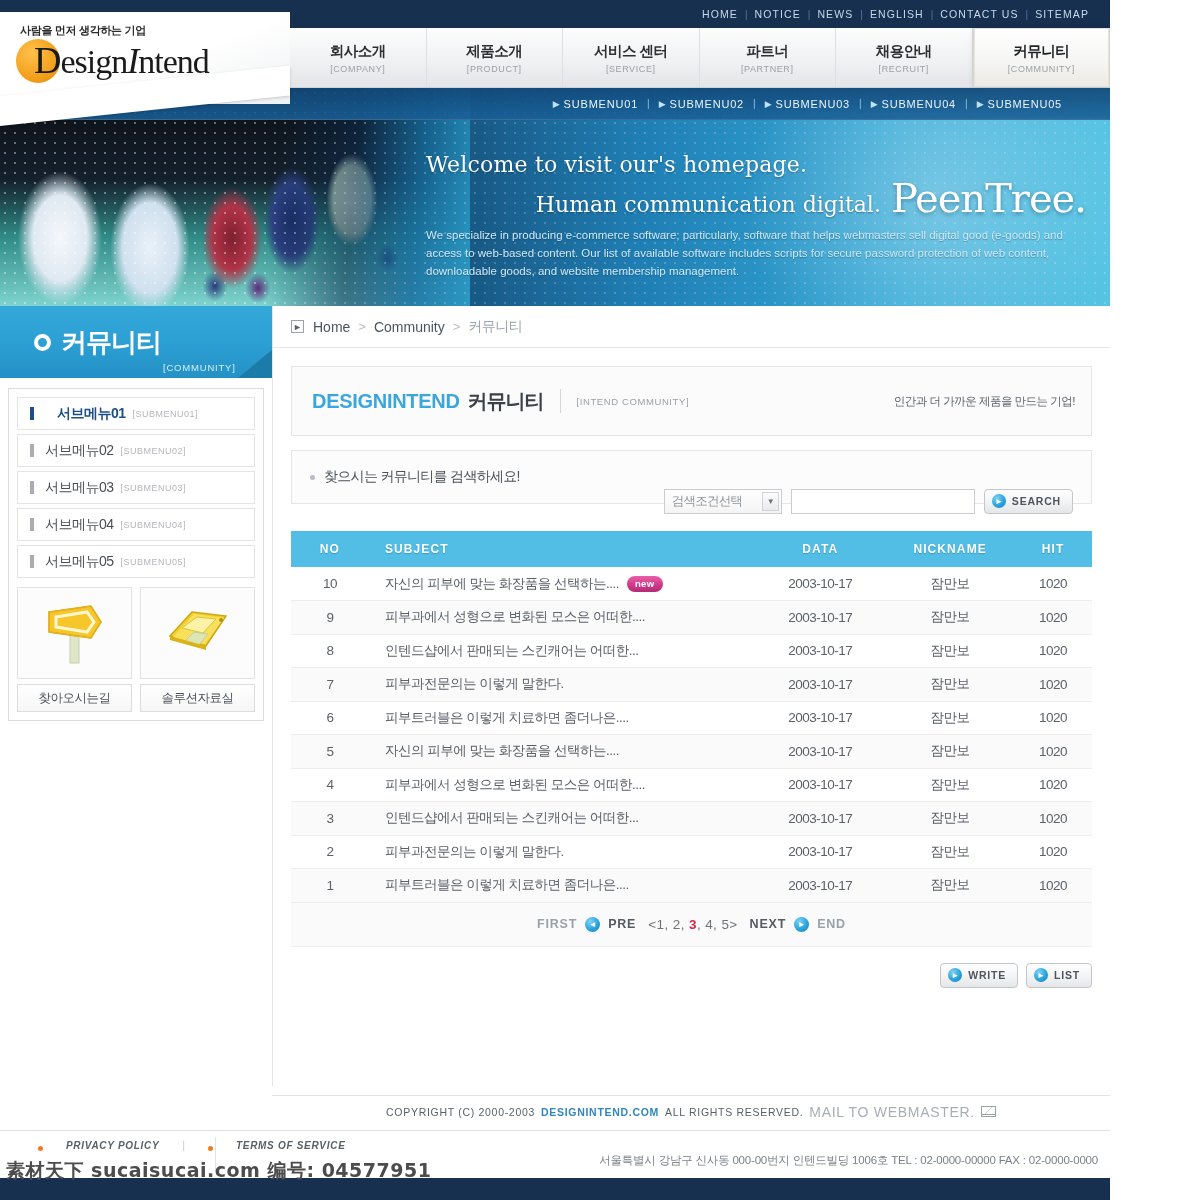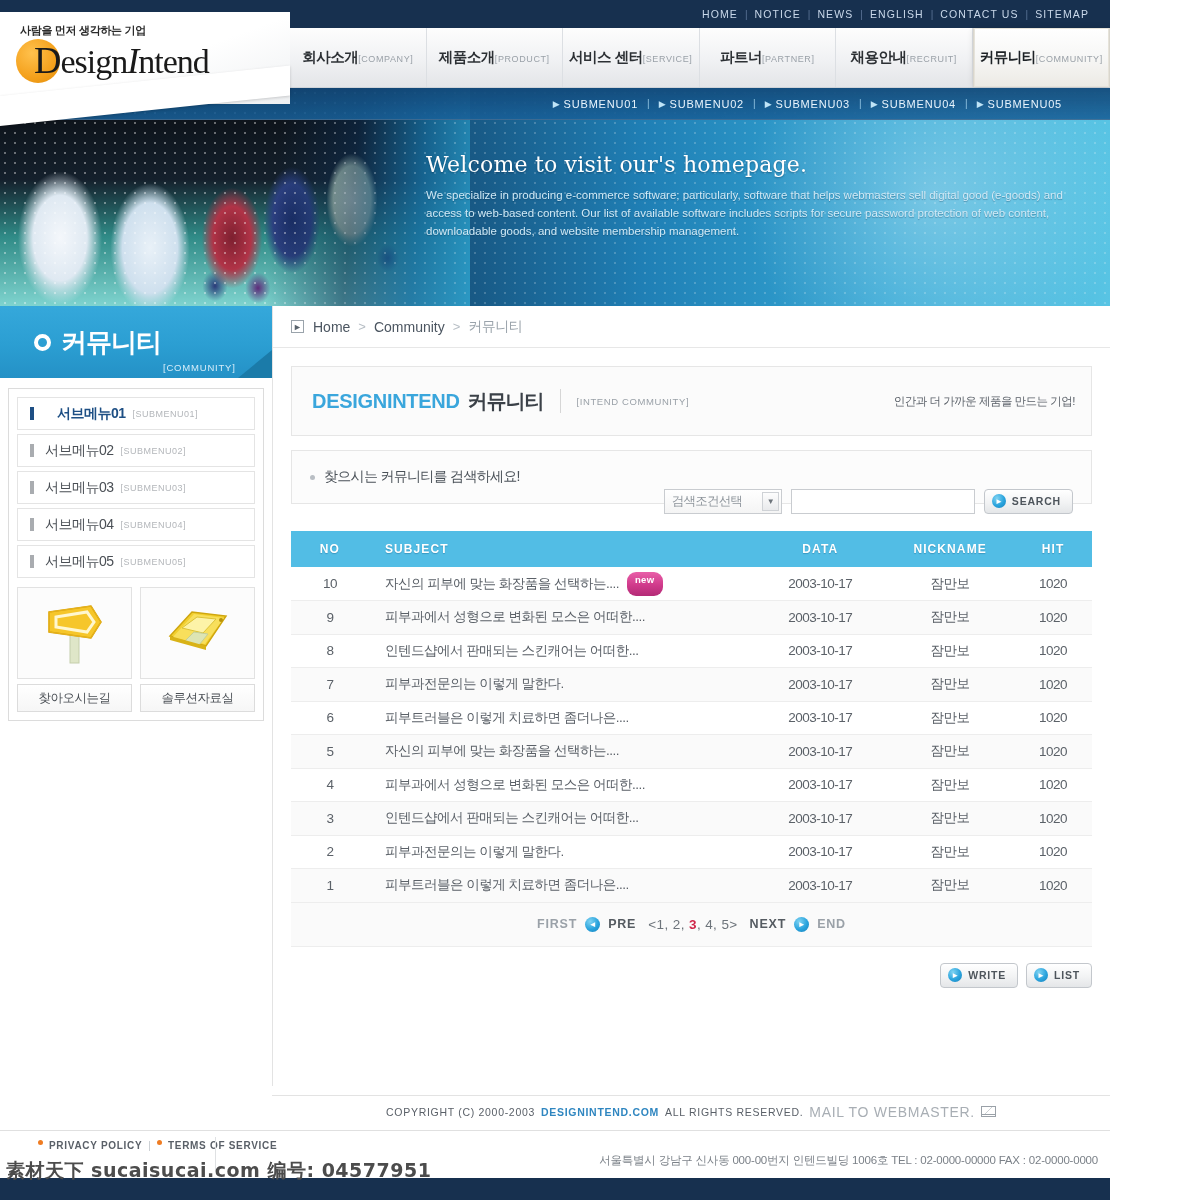--- a/index.html
+++ b/index.html
@@ -62,21 +62,21 @@
   }
 
   
   .mainnav {
     position:absolute; left:290px; top:28px; width:820px; height:60px;
     background: linear-gradient(180deg,#fdfdfd 0%,#f1f2f4 52%,#e3e5e8 100%);
     border-bottom:1px solid #cfd3d8;
     display:flex; align-items:stretch;
   }
   .nav-item{
-    flex:1; display:flex; flex-direction:row; align-items:center; justify-content:center;
+    flex:1; display:flex; flex-direction:column; align-items:center; justify-content:center;
     border-right:1px solid #dcdfe3; cursor:pointer; position:relative;
   }
   .nav-item:last-child{ border-right:none; }
   .nav-item .ko{ font-size:14.5px; font-weight:bold; color:#2c3034; letter-spacing:-0.5px; }
   .nav-item .en{ font-size:9px; color:#9aa1a8; letter-spacing:0.6px; margin-top:3px; }
   .nav-item.active{
     background: linear-gradient(180deg,#ffffff 0%,#f7f7f6 48%,#eceae4 100%);
     box-shadow: inset 0 0 0 1px #e6e3da, 0 0 6px rgba(0,0,0,.12);
     border-left:1px solid #d9d6cd; border-right:1px solid #d9d6cd;
   }
@@ -270,21 +270,21 @@
   .tbl tbody tr:nth-child(even) td{ background:#fafafa; }
   .c-no{ width:78px; text-align:center; }
   .c-sub{ width:386px; text-align:left; padding-left:16px; }
   .c-date{ width:132px; text-align:center; }
   .c-nick{ width:128px; text-align:center; }
   .c-hit{ width:78px; text-align:center; }
   .newbadge{
     display:inline-block; margin-left:8px; vertical-align:middle;
     background: linear-gradient(180deg,#e85fa8 0%,#d03a8b 55%,#b32a76 100%);
     color:#fff; font-size:9.5px; font-weight:bold; letter-spacing:.4px;
-    padding:2px 8px 11px; border-radius:9px;
+    padding:2px 8px 3px; border-radius:9px;
   }
 
   .pager{
     height:44px; background:#fafafa; border-bottom:1px solid #ededed;
     display:flex; align-items:center; justify-content:center; gap:8px;
   }
   .pg-lbl{ font-size:12.5px; color:#9aa1a8; font-weight:bold; letter-spacing:.8px; }
   .pg-lbl.dark{ color:#555b61; }
   .pg-circ{
     width:15px; height:15px; border-radius:50%;
@@ -311,21 +311,21 @@
   .fc-mail:after{
     content:""; position:absolute; left:0; top:0; width:13px; height:7px;
     border-bottom:1px solid #9aa1a8; transform: skewY(0deg);
     background: linear-gradient(135deg, transparent 48%, #9aa1a8 49%, transparent 51%);
   }
 
   .foot-bottom{
     position:absolute; left:0; top:1130px; width:1110px; height:48px;
     border-top:1px solid #e0e0e0; background:#ffffff;
   }
-  .fb-left{ position:absolute; left:38px; top:9px; display:flex; align-items:flex-start; gap:6px; }
+  .fb-left{ position:absolute; left:38px; top:9px; display:flex; align-items:flex-end; gap:23px;font-style:italic; }
   .fb-dot{ width:5px; height:5px; border-radius:50%; background:#ef7c22; }
   .fb-link{ font-size:10px; color:#5a6068; letter-spacing:.7px; font-weight:bold; }
   .fb-sep{ color:#c3c8cd; font-size:10px; }
   .fb-vert{ position:absolute; left:215px; top:6px; width:1px; height:34px; background:#dfe1e3; }
   .fb-addr{
     position:absolute; right:12px; top:22px; font-size:11.5px; color:#7b8188; letter-spacing:-0.2px;
   }
   .foot-strip{
     position:absolute; left:0; top:1178px; width:1110px; height:22px; background:#17304f;
   }
@@ -427,20 +427,24 @@
         </span>
         <span class="submenu-sep">|</span>
         <span class="submenu-item">
           <span class="arw">▶</span>
           <span class="txt">SUBMENU05</span>
         </span>
       </div>
 
     <div class="hero-copy">
       <div class="hero-l1">Welcome to visit our's homepage.</div>
+      <div class="hero-l2row">
+        <div class="hero-l2">Human communication digital.</div>
+        <div class="hero-brand">PeenTree.</div>
+      </div>
       <div class="hero-desc">We specialize in producing e-commerce software; particularly, software that helps webmasters sell digital good (e-goods) and access to web-based content. Our list of available software includes scripts for secure password protection of web content, downloadable goods, and website membership management.</div>
     </div>
   </div>
 
   <div class="leftcol">
     <div class="left-title">
       <div class="lt-circle"></div>
       <div class="lt-ko">커뮤니티</div>
       <div class="lt-en">[COMMUNITY]</div>
     </div>

